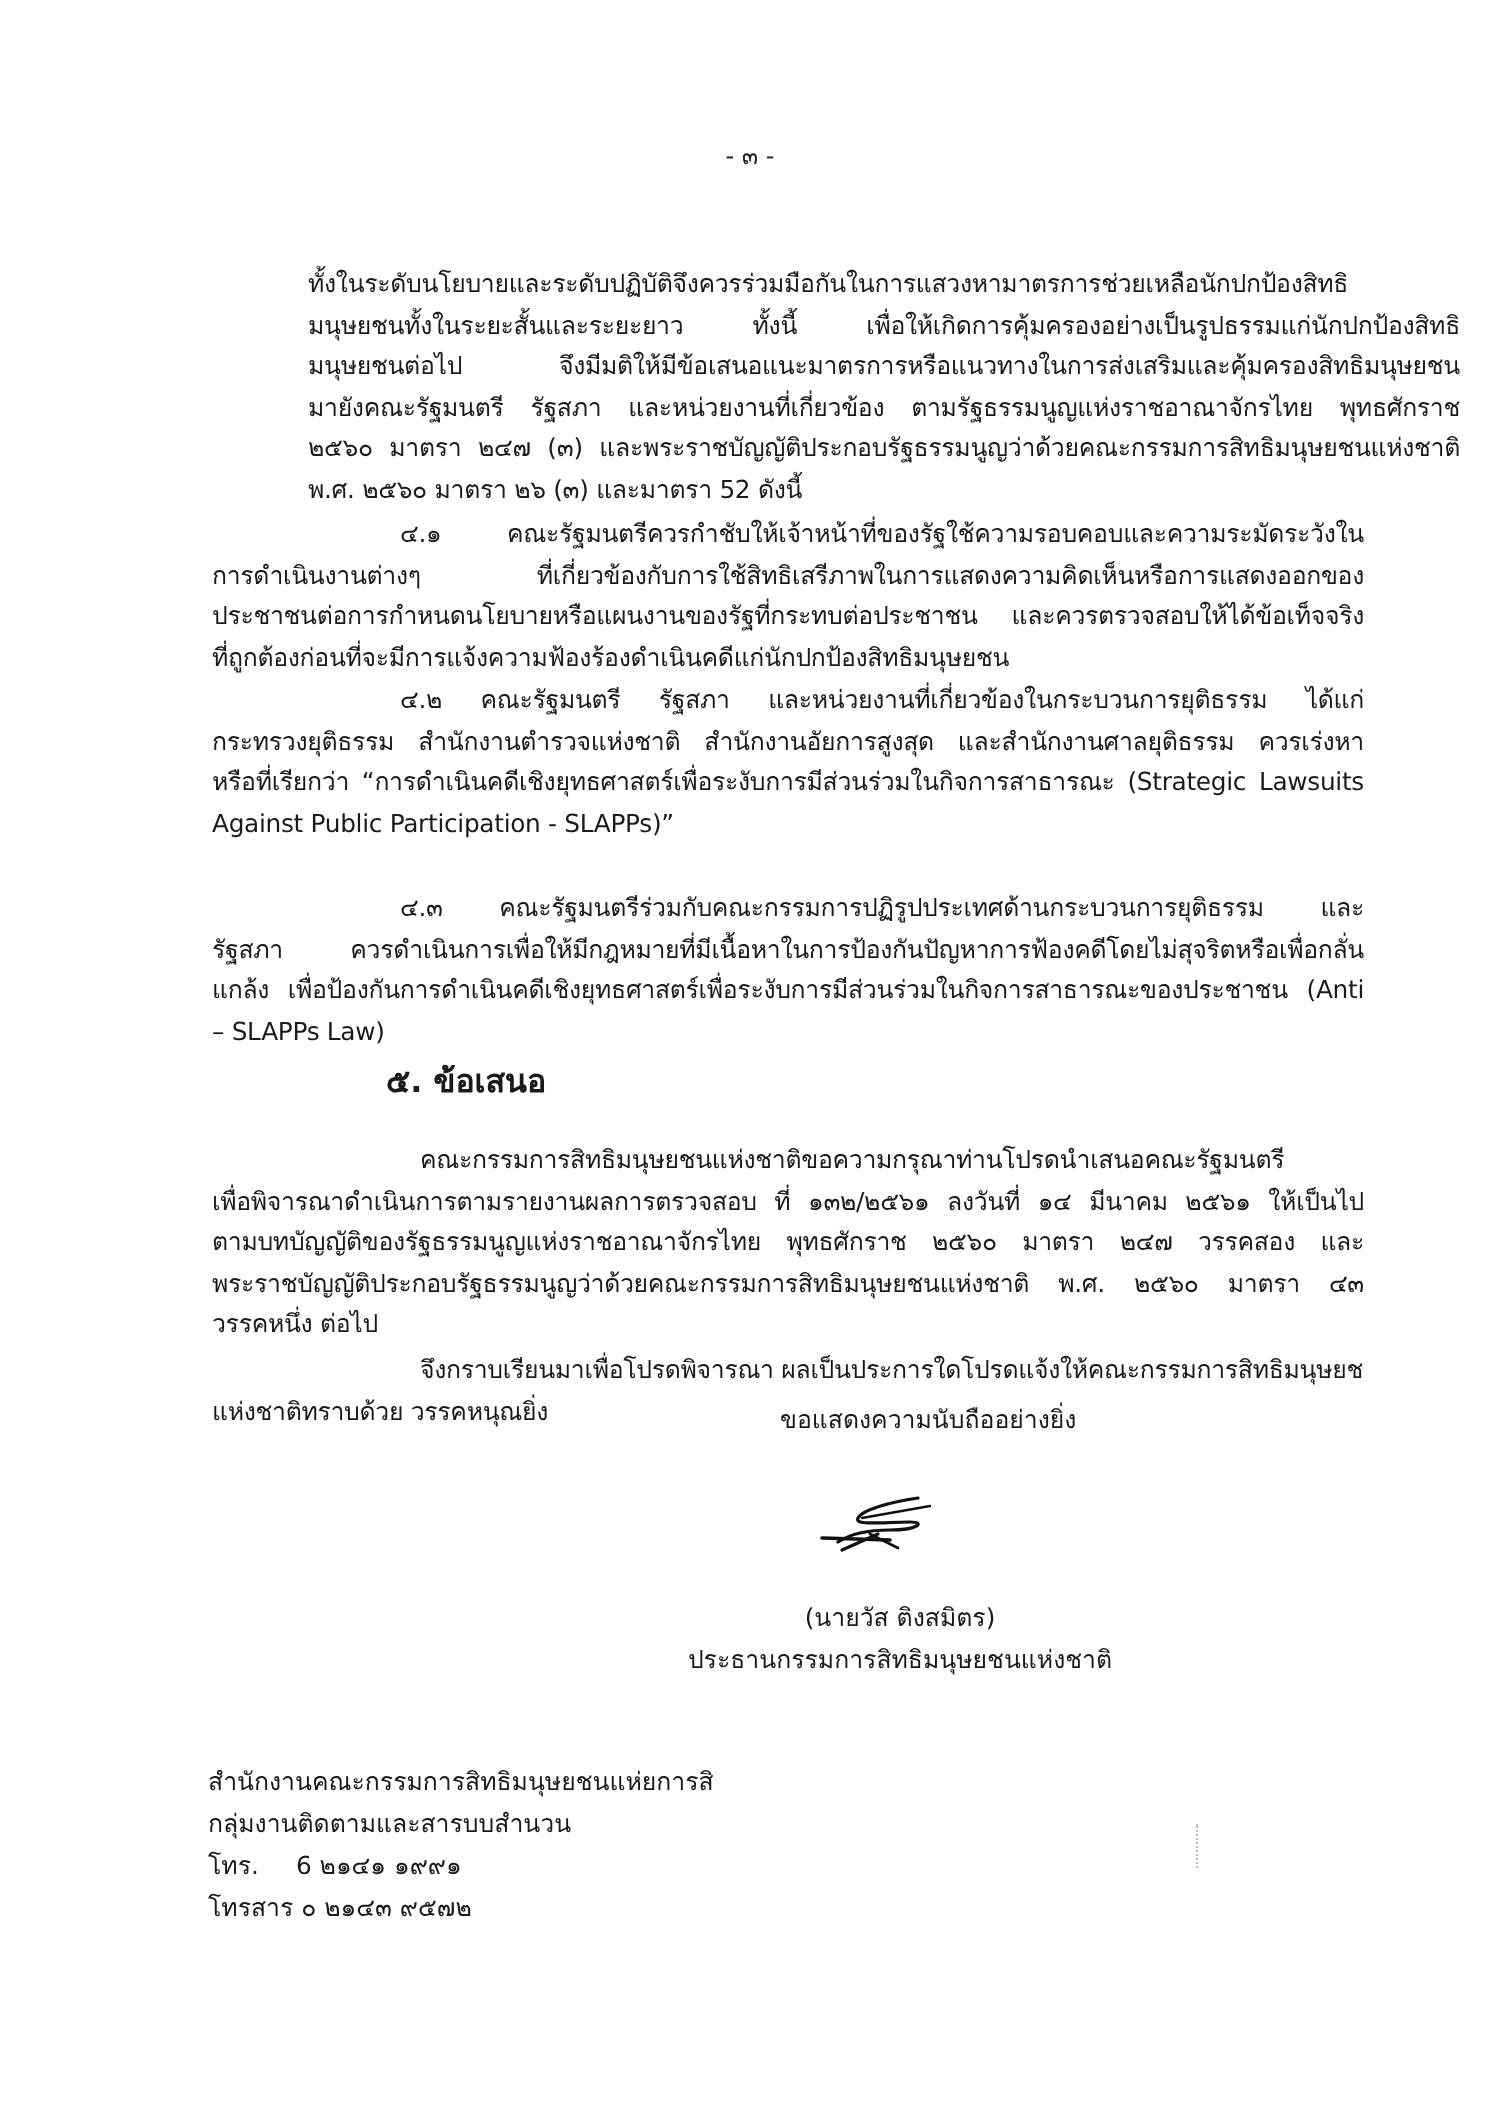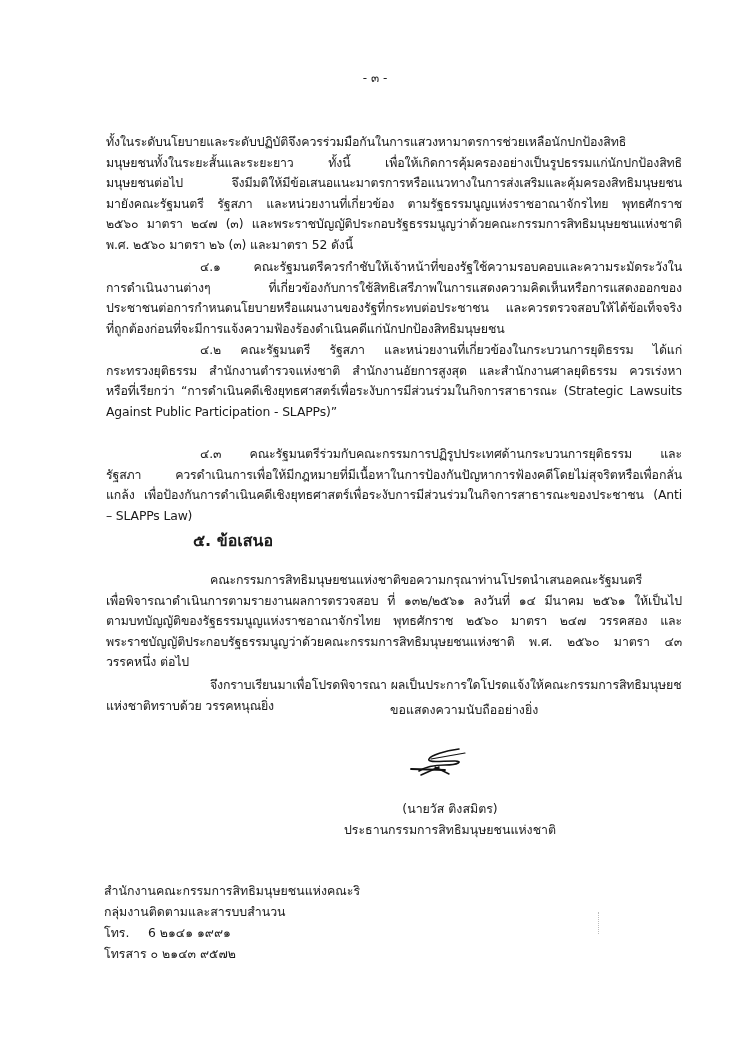--- a/index.html
+++ b/index.html
@@ -114,21 +114,21 @@
       border-left: 1px dotted #bbb;
     }
   </style>
 </head>
 <body>
 
 <div class="page">
 
   <div class="page-number">- ๓ -</div>
 
-  <div class="body-text" style="top:132px;">
+  <div class="body-text" style="top:132px;margin-left:48px;">
     <span class="line justify">ทั้งในระดับนโยบายและระดับปฏิบัติจึงควรร่วมมือกันในการแสวงหามาตรการช่วยเหลือนักปกป้องสิทธิ</span>
     <span class="line justify">มนุษยชนทั้งในระยะสั้นและระยะยาว ทั้งนี้ เพื่อให้เกิดการคุ้มครองอย่างเป็นรูปธรรมแก่นักปกป้องสิทธิ</span>
     <span class="line justify">มนุษยชนต่อไป จึงมีมติให้มีข้อเสนอแนะมาตรการหรือแนวทางในการส่งเสริมและคุ้มครองสิทธิมนุษยชน</span>
     <span class="line justify">มายังคณะรัฐมนตรี รัฐสภา และหน่วยงานที่เกี่ยวข้อง ตามรัฐธรรมนูญแห่งราชอาณาจักรไทย พุทธศักราช</span>
     <span class="line justify">๒๕๖๐ มาตรา ๒๔๗ (๓) และพระราชบัญญัติประกอบรัฐธรรมนูญว่าด้วยคณะกรรมการสิทธิมนุษยชนแห่งชาติ</span>
     <span class="line">พ.ศ. ๒๕๖๐ มาตรา ๒๖ (๓) และมาตรา 52 ดังนี้</span>
   </div>
 
   <div class="body-text" style="top:257px;">
     <span class="line justify indent-item">๔.๑ คณะรัฐมนตรีควรกำชับให้เจ้าหน้าที่ของรัฐใช้ความรอบคอบและความระมัดระวังใน</span>
@@ -175,21 +175,21 @@
       <path d="M16 30 L34 22" fill="none" stroke="#111" stroke-width="1.6" stroke-linecap="round"></path>
       <path d="M30 22 L44 29" fill="none" stroke="#111" stroke-width="1.4" stroke-linecap="round"></path>
       <path d="M26 14 L60 8" fill="none" stroke="#111" stroke-width="1.2" stroke-linecap="round"></path>
     </svg>
   </div>
 
   <div class="signer-name">(นายวัส  ติงสมิตร)</div>
   <div class="signer-title">ประธานกรรมการสิทธิมนุษยชนแห่งชาติ</div>
 
   <div class="footer">
-    <div>สำนักงานคณะกรรมการสิทธิมนุษยชนแห่งคณะริ</div>
+    <div>สำนักงานคณะกรรมการสิทธิมนุษยชนแห่ยการสิ</div>
     <div>กลุ่มงานติดตามและสารบบสำนวน</div>
     <div>
       <span class="phone-label">โทร.</span>
       <span>6 ๒๑๔๑ ๑๙๙๑</span>
     </div>
     <div>
       <span class="phone-label">โทรสาร</span>
       <span>๐ ๒๑๔๓ ๙๕๗๒</span>
     </div>
   </div>

